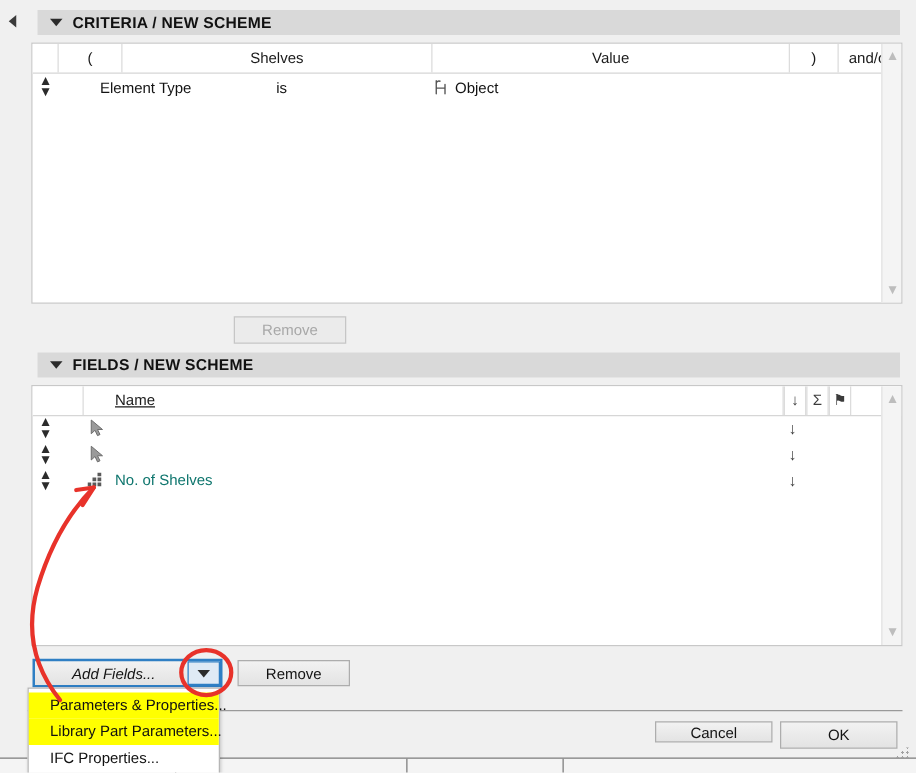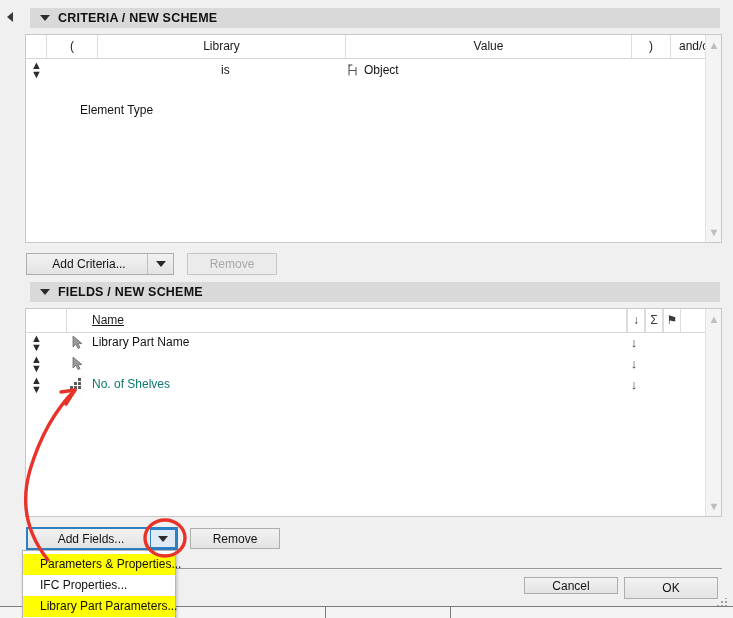--- a/index.html
+++ b/index.html
@@ -301,51 +301,45 @@
   <div class="section-header" style="left:30px; top:8px; width:690px;">
     <div class="tri"></div>
     <div class="stitle">CRITERIA /  NEW SCHEME</div>
   </div>
 
   <div class="list-panel" style="left:25px; top:34px; width:697px; height:209px;">
 
     <div class="col-head">
       <div class="col-cell" style="left:0px;  width:21px;"></div>
       <div class="col-cell" style="left:21px; width:51px;">(</div>
-      <div class="col-cell" style="left:72px; width:248px;">Library</div>
+      <div class="col-cell" style="left:72px; width:248px;">Shelves</div>
       <div class="col-cell" style="left:320px; width:286px;">Value</div>
       <div class="col-cell" style="left:606px; width:39px;">)</div>
       <div class="col-cell noborder" style="left:645px; width:50px;">and/or</div>
     </div>
 
     <div class="crit-row" style="top:24px;">
       <div class="updown" style="left:5px; top:3px;">
         <span>▲</span>
           <span style="margin-top:2px;">▼</span>
       </div>
-      <div class="cellTxt" style="left:54px;margin-top:40px;">Element Type</div>
+      <div class="cellTxt" style="left:54px;">Element Type</div>
       <div class="cellTxt" style="left:195px;">is</div>
       <svg class="chair-icon" style="left:320px; top:4px;" viewBox="0 0 14 14">
         <path d="M3 1.5 L3 7.5 M3 7.5 L10 7.5 M10 4.5 L10 12 M3 7.5 L3 12 M3 4.2 C3 2.4 4.6 1.4 6 2.0" stroke="#555" stroke-width="1.1" fill="none" stroke-linecap="round"></path>
       </svg>
       <div class="cellTxt" style="left:338px;">Object</div>
     </div>
 
     <div class="vscroll" style="height:207px;">
       <div class="vchev top">▲</div>
       <div class="vchev bot">▼</div>
     </div>
   </div>
 
-  <div class="btn" style="left:26px; top:253px; width:148px; height:22px;">
-    <span style="margin-right:22px;">Add Criteria...</span>
-    <div class="split-arrow">
-      <div class="dn"></div>
-    </div>
-  </div>
 
   <div class="btn disabled" style="left:187px; top:253px; width:90px; height:22px;">
     <span>Remove</span>
   </div>
 
   <div class="section-header" style="left:30px; top:282px; width:690px;">
     <div class="tri"></div>
     <div class="stitle">FIELDS /  NEW SCHEME</div>
   </div>
 
@@ -360,21 +354,20 @@
     </div>
 
     <div class="fld-row" style="top:23px;">
       <div class="updown" style="left:5px; top:3px;">
         <span>▲</span>
           <span style="margin-top:2px;">▼</span>
       </div>
       <svg class="cursor-icon" viewBox="0 0 13 15">
         <path d="M2 1 L2 12 L5 9.2 L7 13.5 L9 12.6 L7 8.6 L11 8.6 Z" fill="#9a9a9a" stroke="#6e6e6e" stroke-width="0.8"></path>
       </svg>
-      <div class="fld-name">Library Part Name</div>
       <div class="sortdown" style="left:601px;">↓</div>
     </div>
 
     <div class="fld-row" style="top:44px;">
       <div class="updown" style="left:5px; top:3px;">
         <span>▲</span>
           <span style="margin-top:2px;">▼</span>
       </div>
       <svg class="cursor-icon" viewBox="0 0 13 15">
         <path d="M2 1 L2 12 L5 9.2 L7 13.5 L9 12.6 L7 8.6 L11 8.6 Z" fill="#9a9a9a" stroke="#6e6e6e" stroke-width="0.8"></path>
@@ -399,21 +392,21 @@
       <div class="sortdown" style="left:601px;">↓</div>
     </div>
 
     <div class="vscroll" style="height:207px;">
       <div class="vchev top">▲</div>
       <div class="vchev bot">▼</div>
     </div>
   </div>
 
   <div class="btn focused" style="left:26px; top:527px; width:152px; height:23px;">
-    <span style="margin-right:22px;">Add Fields...</span>
+    <span style="margin-right:22px;font-style:italic;">Add Fields...</span>
     <div class="split-arrow hl">
       <div class="dn"></div>
     </div>
   </div>
 
   <div class="btn" style="left:190px; top:528px; width:90px; height:21px;">
     <span>Remove</span>
   </div>
 
   <div id="footer-sep"></div>
@@ -422,22 +415,22 @@
     <span>Cancel</span>
   </div>
   <div class="btn" style="left:624px; top:577px; width:94px; height:22px;">
     <span>OK</span>
   </div>
 
   <div id="resize-grip"></div>
 
   <div id="dropdown-menu">
     <div class="menu-item hl">Parameters &amp; Properties...</div>
+    <div class="menu-item hl">Library Part Parameters...</div>
     <div class="menu-item">IFC Properties...</div>
-    <div class="menu-item hl">Library Part Parameters...</div>
   </div>
 
   <div id="bg-strip">
     <div class="bg-div" style="left:140px;"></div>
     <div class="bg-div" style="left:325px;"></div>
     <div class="bg-div" style="left:450px;"></div>
   </div>
 
   <svg id="annot-layer" viewBox="0 0 733 618">
 

